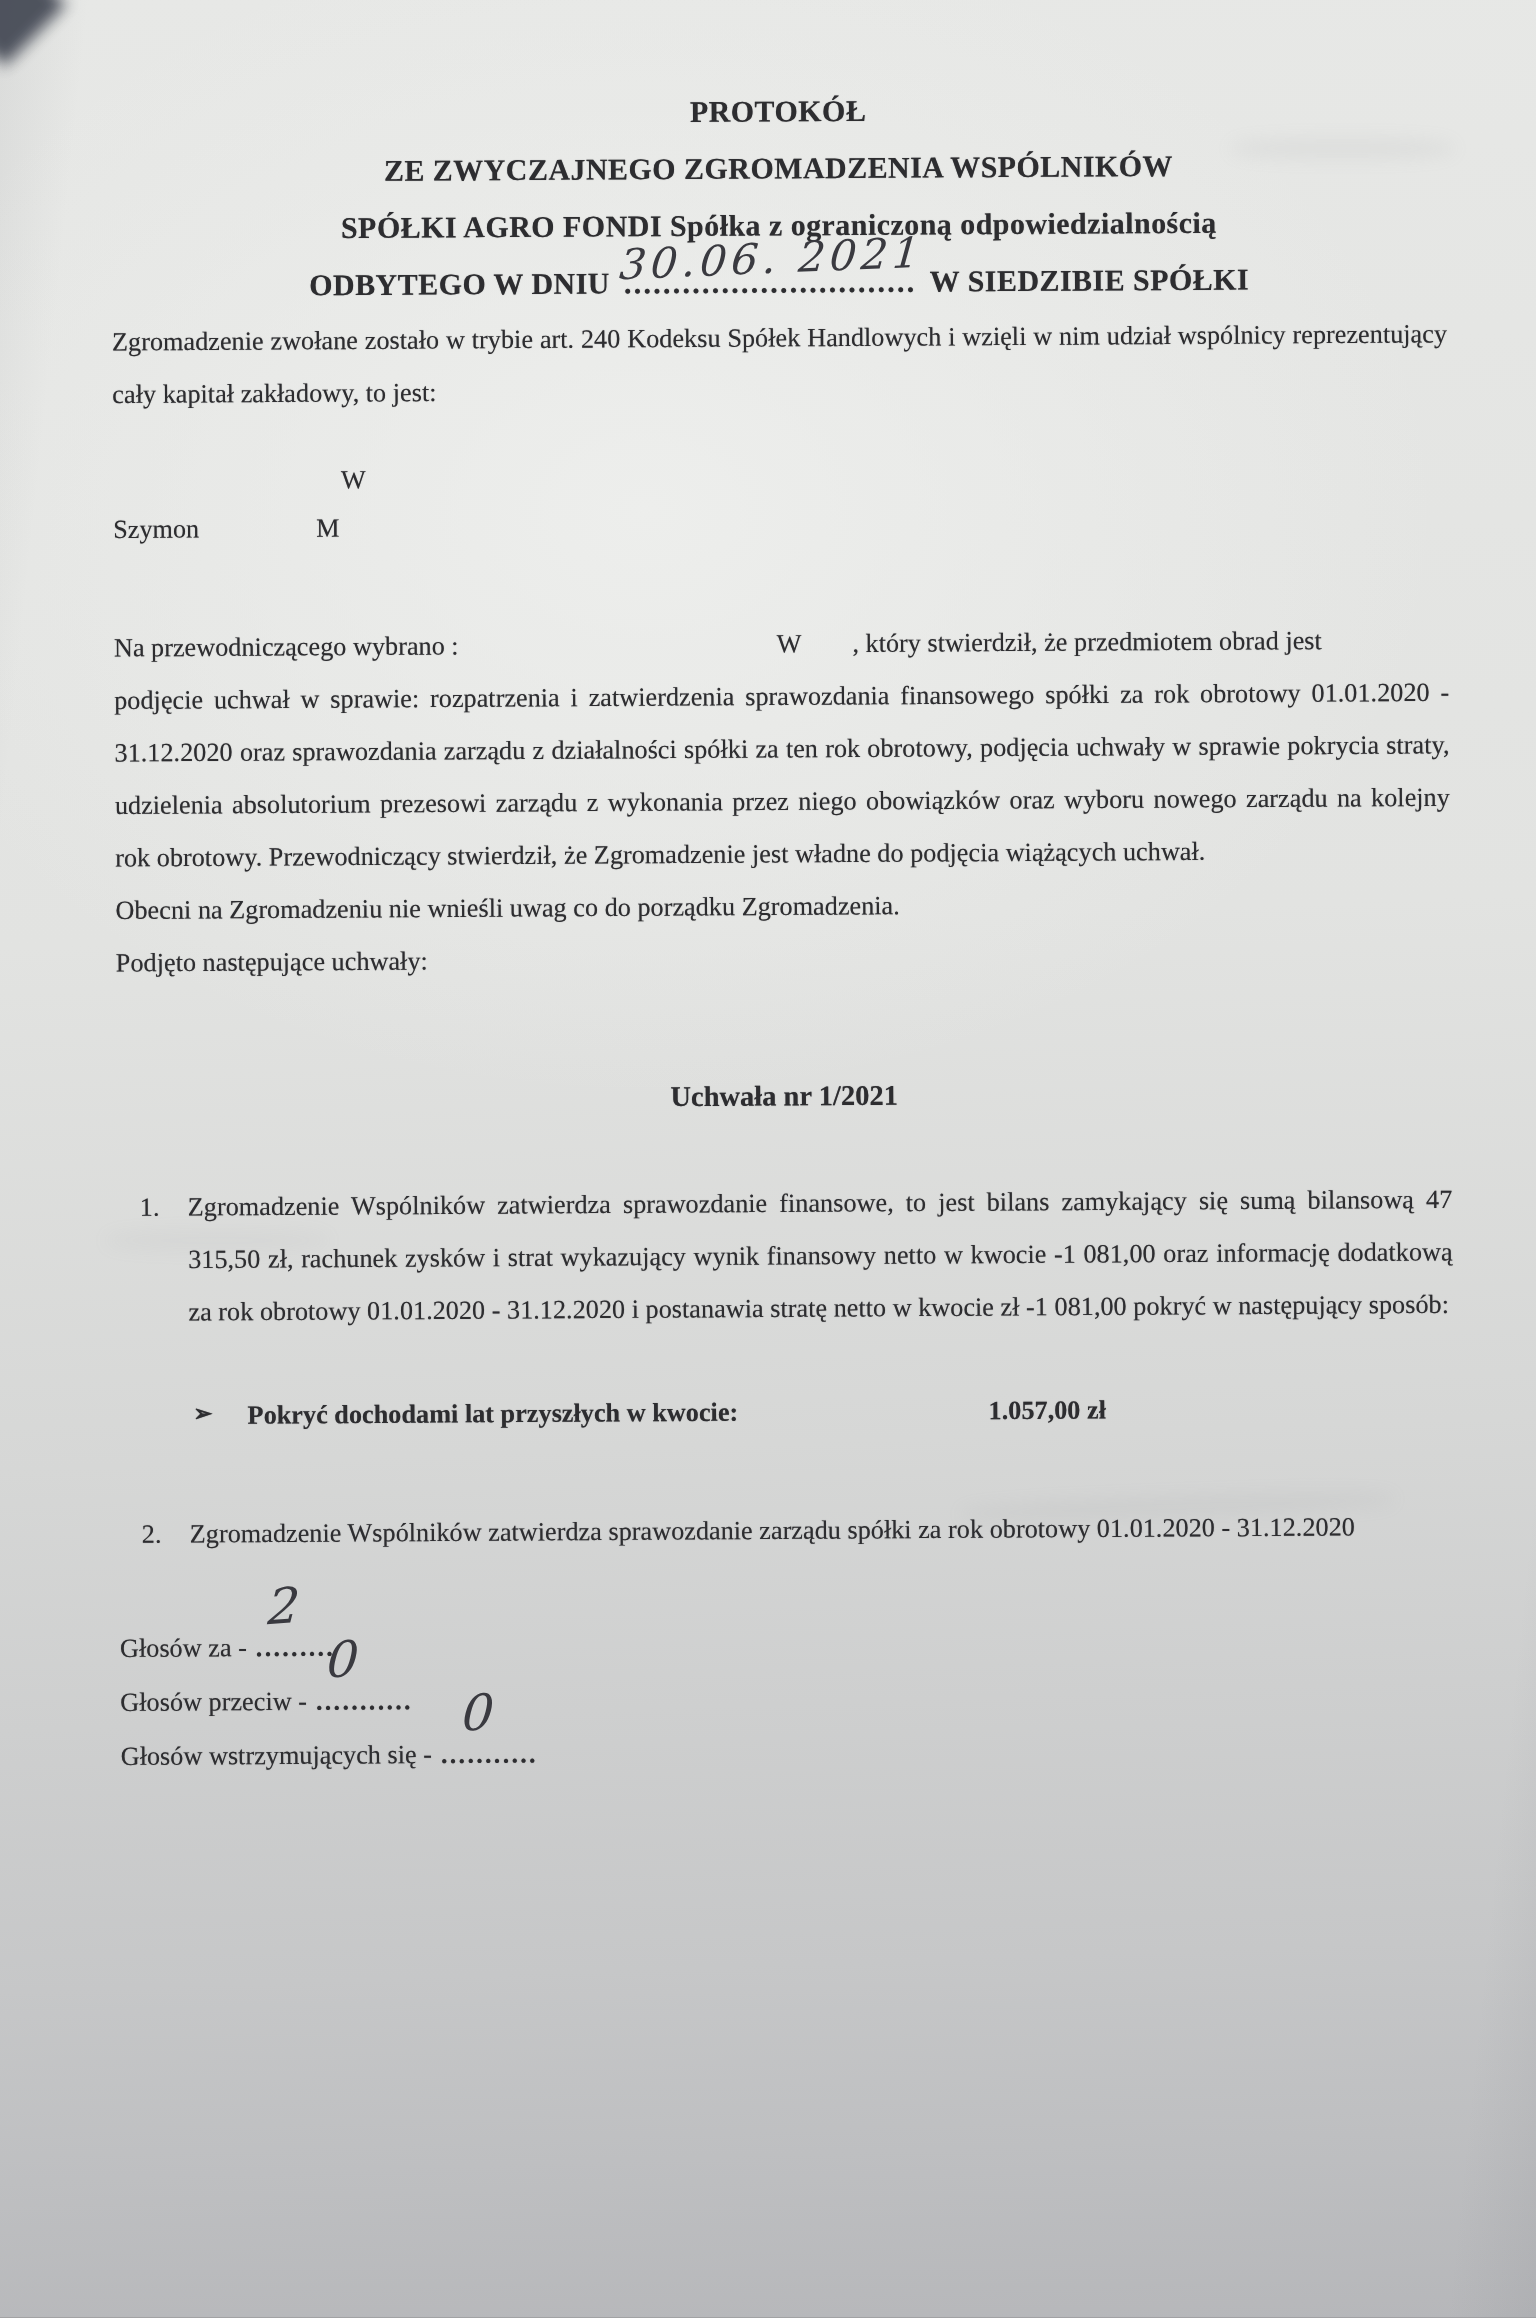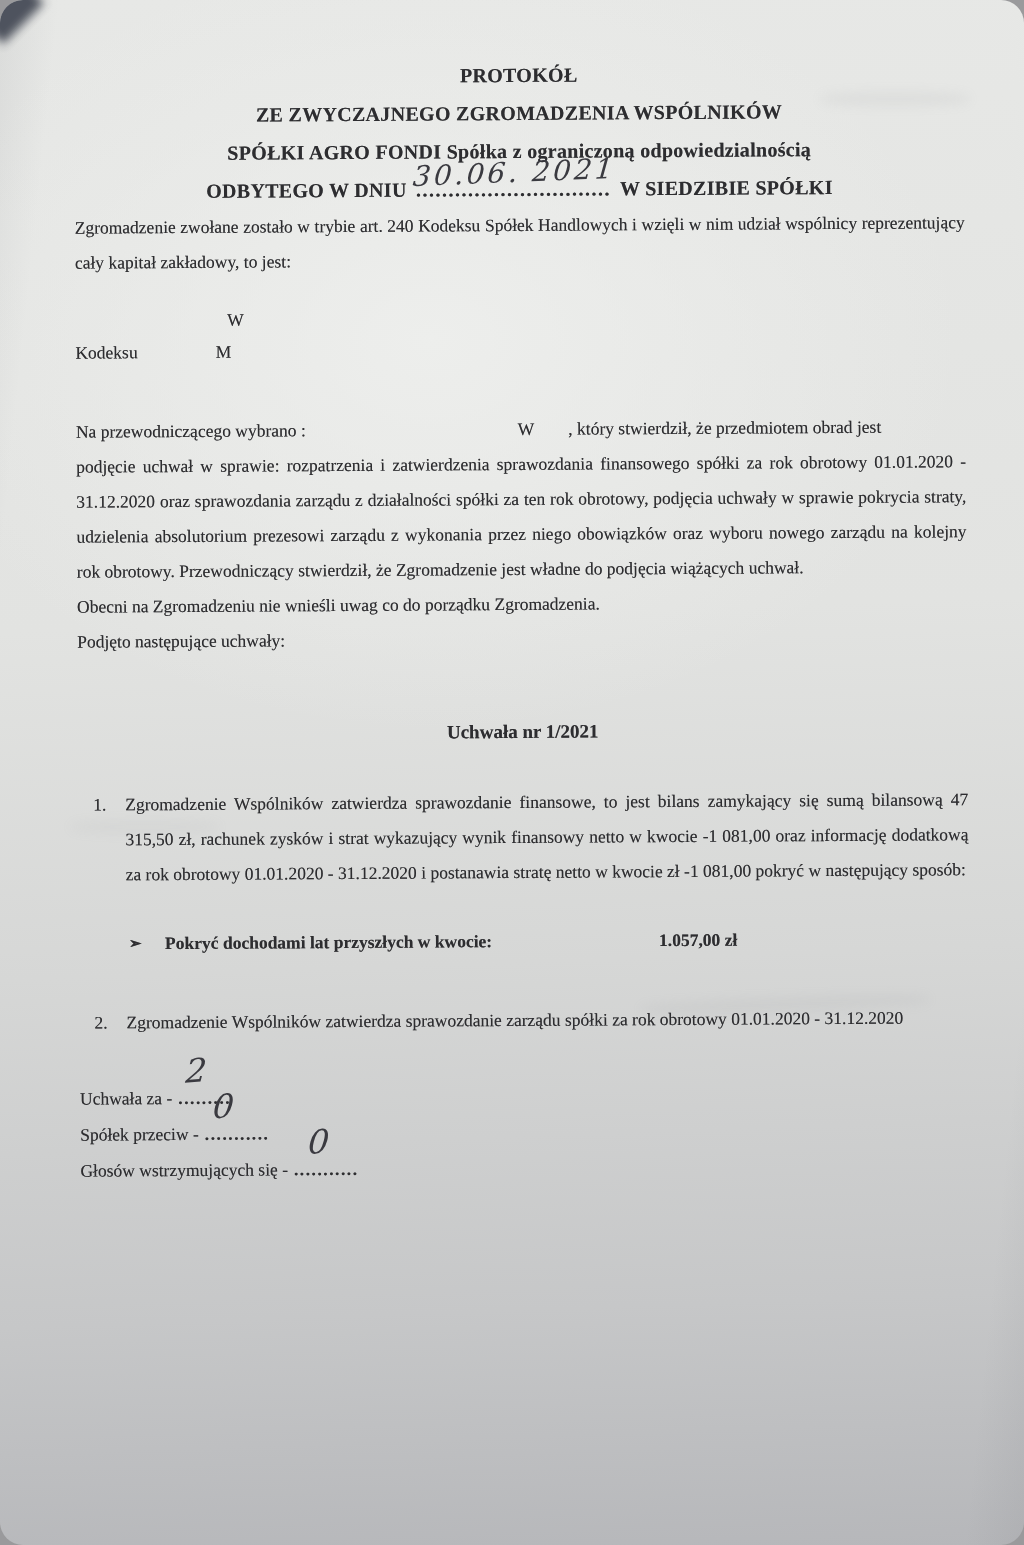--- a/index.html
+++ b/index.html
@@ -7,21 +7,20 @@
     position:relative;
     width:1024px;height:1545px;
     margin:0 auto;
     overflow:hidden;
     background:
       radial-gradient(ellipse 760px 560px at 42% 22%, rgba(238,239,237,.9) 0%, rgba(238,239,237,0) 70%),
       linear-gradient(96deg, rgba(110,112,118,.10) 0%, rgba(110,112,118,0) 5%, rgba(110,112,118,0) 95%, rgba(110,112,118,.10) 100%),
       linear-gradient(178deg, #e7e8e6 0%, #e2e3e1 40%, #d6d7d6 62%, #c6c7c8 84%, #b6b7ba 100%);
     font-family:"Liberation Serif","DejaVu Serif",serif;
     color:#2d2d30;
-    border-radius:23px;
   }
   
   .corner-shadow{
     position:absolute;top:-26px;left:-26px;width:58px;height:58px;
     background:#3f4450;transform:rotate(45deg);filter:blur(5px);opacity:.9;
   }
   
   .artifact{position:absolute;background:#8d8f93;filter:blur(6px);opacity:.10;border-radius:40%;}
   .artifact.a1{top:92px;left:820px;width:150px;height:14px;}
   .artifact.a2{top:998px;left:640px;width:290px;height:13px;transform:rotate(-2deg);}
@@ -111,21 +110,21 @@
       </div>
     </div>
 
     <p class="body intro">Zgromadzenie zwołane zostało w trybie art. 240 Kodeksu Spółek Handlowych i wzięli w nim udział wspólnicy reprezentujący cały kapitał zakładowy, to jest:</p>
 
     <div class="attendees">
       <div>
         <span class="attendee-first">W</span>
       </div>
       <div>
-        <span>Kodeksu</span><span class="attendee-gap"></span><span>M</span>
+        <span>Szymon</span><span class="attendee-gap"></span><span>M</span>
       </div>
     </div>
 
     <div class="chair-block">
       <div class="chair-line1">
         <span>Na przewodniczącego wybrano :</span>
         <span class="chair-sp1"></span>
         <span>W</span>
         <span class="chair-sp2"></span>
         <span>, który stwierdził, że przedmiotem obrad jest</span>
@@ -149,24 +148,24 @@
       <span class="amount">1.057,00 zł</span>
     </div>
 
     <div class="list-item item2">
       <span class="num">2.</span>
       <span>Zgromadzenie Wspólników zatwierdza sprawozdanie zarządu spółki za rok obrotowy 01.01.2020 - 31.12.2020</span>
     </div>
 
     <div class="votes">
       <div class="vote-line">
-        <span class="vlabel">Uchwała za -</span><span class="dots-wrap"><span class="hand hand-num">2</span><span class="dots">.........</span></span>
+        <span class="vlabel">Głosów za -</span><span class="dots-wrap"><span class="hand hand-num">2</span><span class="dots">.........</span></span>
       </div>
       <div class="vote-line">
-        <span class="vlabel">Spółek przeciw -</span><span class="dots-wrap"><span class="hand hand-num">0</span><span class="dots">...........</span></span>
+        <span class="vlabel">Głosów przeciw -</span><span class="dots-wrap"><span class="hand hand-num">0</span><span class="dots">...........</span></span>
       </div>
       <div class="vote-line v3">
         <span class="vlabel">Głosów wstrzymujących się -</span><span class="dots-wrap"><span class="hand hand-num">0</span><span class="dots">...........</span></span>
       </div>
     </div>
 
   </div>
 </div>
 
 </body></html>

